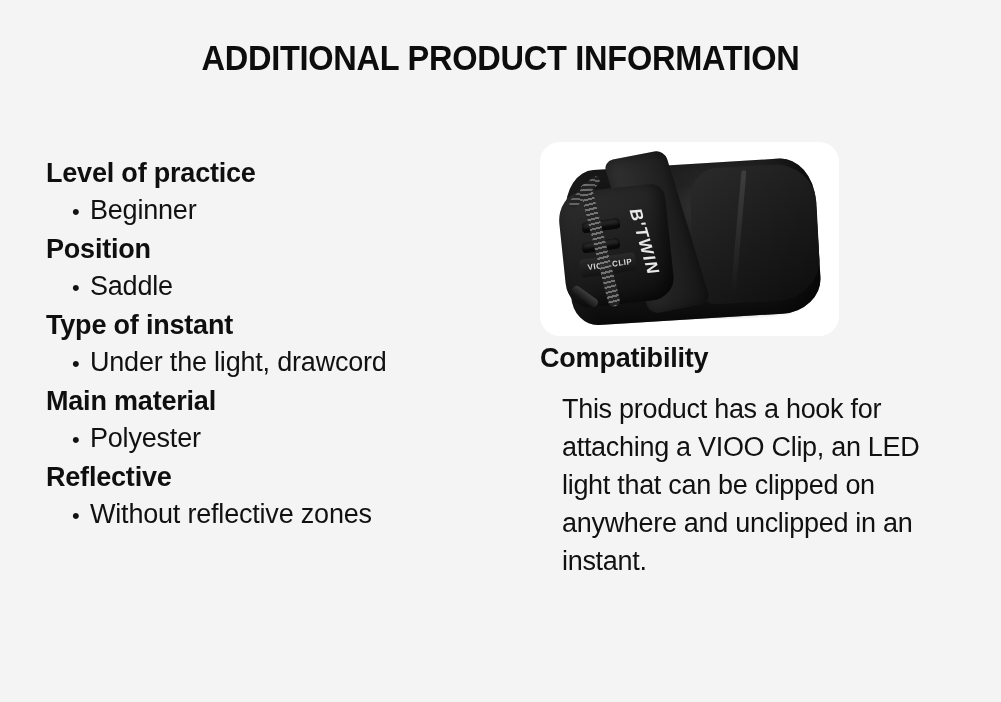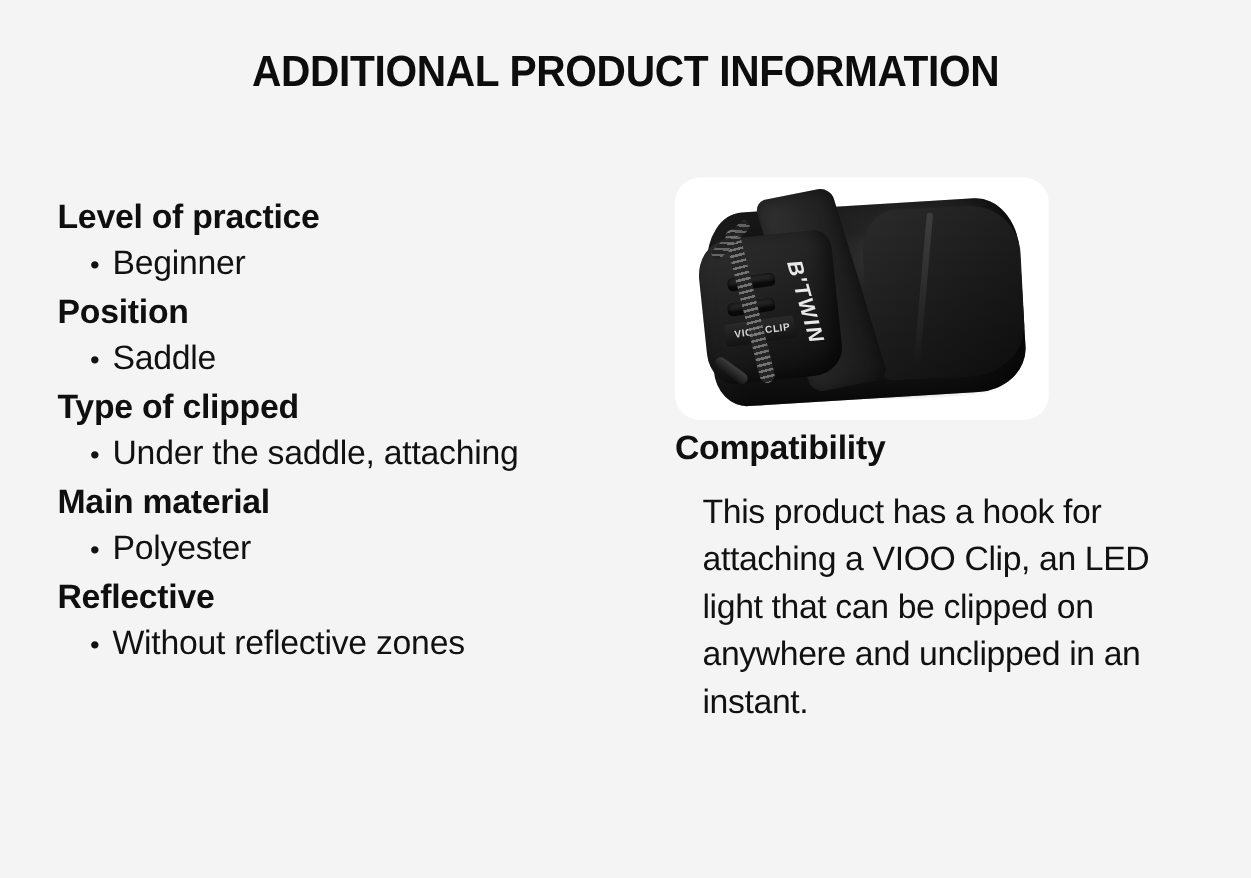--- a/index.html
+++ b/index.html
@@ -313,25 +313,25 @@
       <div class="spec-label">Position</div>
       <ul class="spec-values">
         <li class="spec-value">
           <span class="spec-bullet">•</span>
           <span class="spec-text">Saddle</span>
         </li>
       </ul>
     </div>
 
     <div class="spec-group">
-      <div class="spec-label">Type of clipped</div>
-      <ul class="spec-values">
-        <li class="spec-value">
-          <span class="spec-bullet">•</span>
-          <span class="spec-text">Under the saddle, attaching</span>
+      <div class="spec-label">Type of instant</div>
+      <ul class="spec-values">
+        <li class="spec-value">
+          <span class="spec-bullet">•</span>
+          <span class="spec-text">Under the light, drawcord</span>
         </li>
       </ul>
     </div>
 
     <div class="spec-group">
       <div class="spec-label">Main material</div>
       <ul class="spec-values">
         <li class="spec-value">
           <span class="spec-bullet">•</span>
           <span class="spec-text">Polyester</span>

